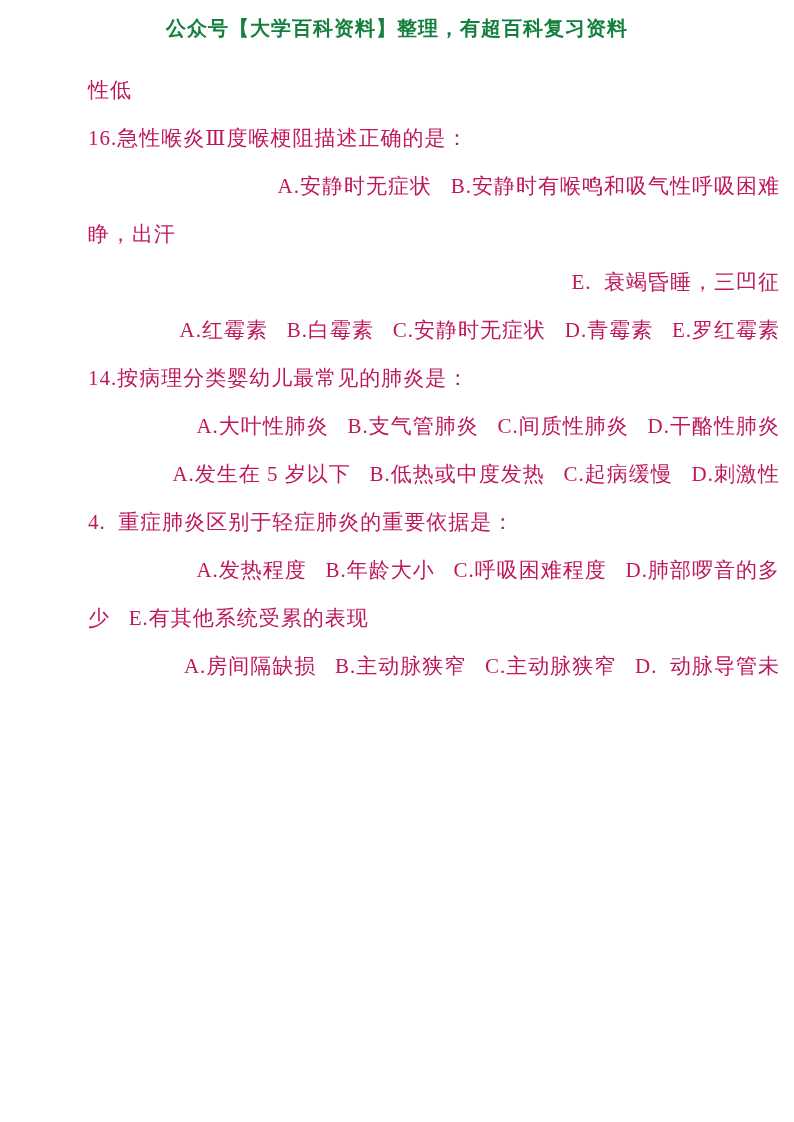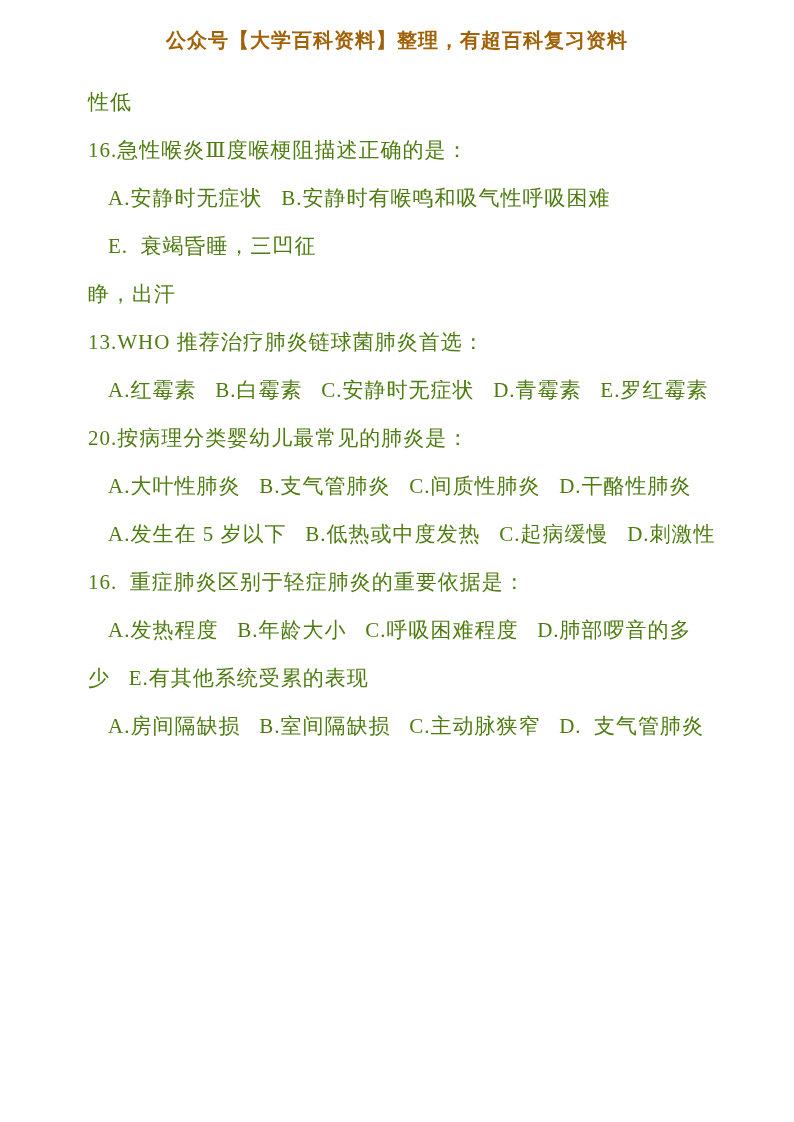--- a/index.html
+++ b/index.html
@@ -10,64 +10,64 @@
   .page {
     position: relative;
     width: 794px;
     height: 1122px;
     background: #ffffff;
     overflow: hidden;
     font-family: "Liberation Serif", "DejaVu Serif", serif;
     color: #3b3b3b;
   }
   .doc-header {
-    padding-top: 20px;
+    padding-top: 8px;
     height: 40px;
     line-height: 40px;
     text-align: center;
     font-size: 20px;
     font-weight: bold;
-    color: #a16207;
+    color: #15803d;
     letter-spacing: 1px;
     white-space: pre;
   }
   .content {
     padding-top: 18px;
     padding-left: 88px;
     padding-right: 14px;
   }
   .line {
     height: 48px;
     line-height: 48px;
     font-size: 21px;
     letter-spacing: 1px;
     white-space: pre;
-    color: #4d7c0f;
+    color: #be185d;
   }
   .line.option {
     padding-left: 20px;
+    text-align: right;
   }
 </style>
 </head>
 <body>
 
 <div class="page">
 
   <div class="doc-header">公众号【大学百科资料】整理，有超百科复习资料</div>
 
   <div class="content">
     <div class="line">性低</div>
     <div class="line">16.急性喉炎Ⅲ度喉梗阻描述正确的是：</div>
     <div class="line option">A.安静时无症状   B.安静时有喉鸣和吸气性呼吸困难</div>
+    <div class="line">睁，出汗</div>
     <div class="line option">E.  衰竭昏睡，三凹征</div>
-    <div class="line">睁，出汗</div>
-    <div class="line">13.WHO 推荐治疗肺炎链球菌肺炎首选：</div>
     <div class="line option">A.红霉素   B.白霉素   C.安静时无症状   D.青霉素   E.罗红霉素</div>
-    <div class="line">20.按病理分类婴幼儿最常见的肺炎是：</div>
+    <div class="line">14.按病理分类婴幼儿最常见的肺炎是：</div>
     <div class="line option">A.大叶性肺炎   B.支气管肺炎   C.间质性肺炎   D.干酪性肺炎</div>
     <div class="line option">A.发生在 5 岁以下   B.低热或中度发热   C.起病缓慢   D.刺激性</div>
-    <div class="line">16.  重症肺炎区别于轻症肺炎的重要依据是：</div>
+    <div class="line">4.  重症肺炎区别于轻症肺炎的重要依据是：</div>
     <div class="line option">A.发热程度   B.年龄大小   C.呼吸困难程度   D.肺部啰音的多</div>
     <div class="line">少   E.有其他系统受累的表现</div>
-    <div class="line option">A.房间隔缺损   B.室间隔缺损   C.主动脉狭窄   D.  支气管肺炎</div>
+    <div class="line option">A.房间隔缺损   B.主动脉狭窄   C.主动脉狭窄   D.  动脉导管未</div>
   </div>
 
 </div>
 
 </body></html>

